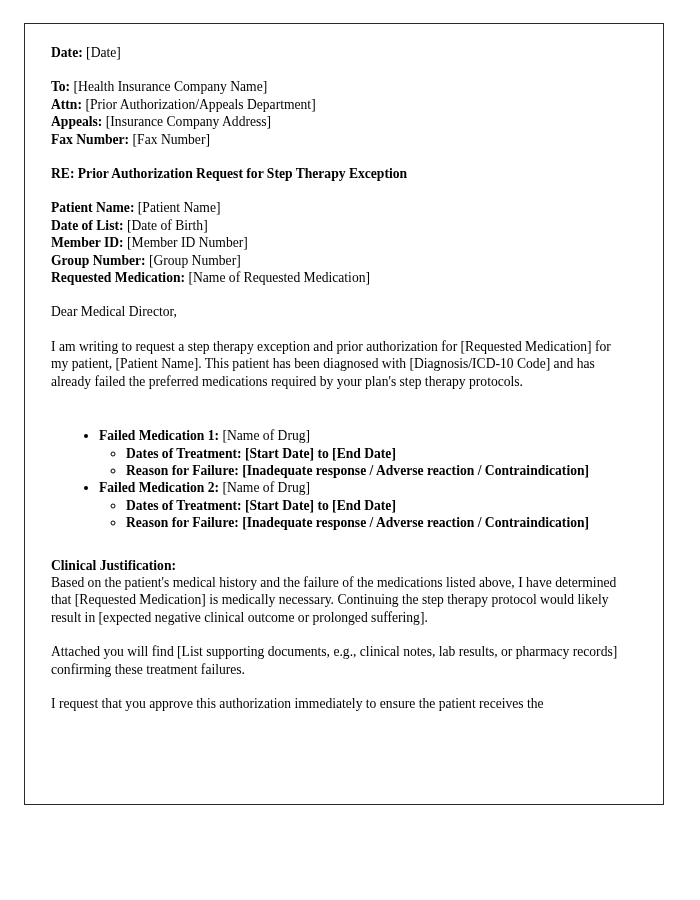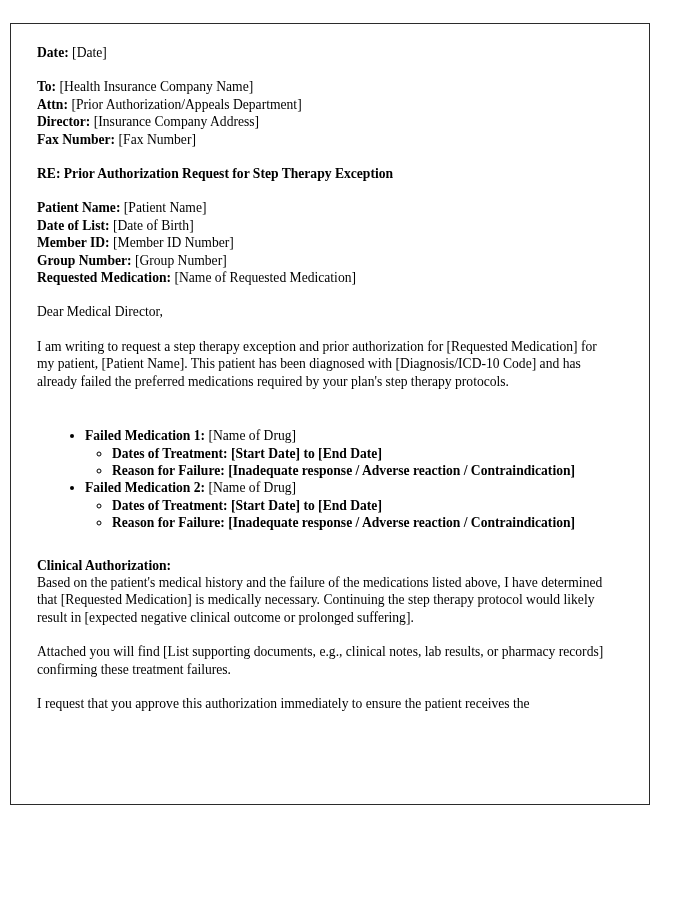--- a/index.html
+++ b/index.html
@@ -11,21 +11,21 @@
   body {
     width: 700px;
     height: 900px;
     overflow: hidden;
     font-family: "Liberation Serif", "DejaVu Serif", serif;
     color: #000000;
   }
 
   #page {
     position: absolute;
-    left: 10px;
+    left: 24px;
     top: 23px;
     width: 640px;
     height: 782px;
     border: 1px solid #2b2b2b;
     box-sizing: border-box;
     background: #ffffff;
     overflow: hidden;
   }
 
   #sheet {
@@ -83,21 +83,21 @@
 
     <div class="line">
       <span class="b">To:</span>
       <span>[Health Insurance Company Name]</span>
     </div>
     <div class="line">
       <span class="b">Attn:</span>
       <span>[Prior Authorization/Appeals Department]</span>
     </div>
     <div class="line">
-      <span class="b">Director:</span>
+      <span class="b">Appeals:</span>
       <span>[Insurance Company Address]</span>
     </div>
     <div class="line">
       <span class="b">Fax Number:</span>
       <span>[Fax Number]</span>
     </div>
 
     <div class="gap-lg"></div>
 
     <div class="line b">RE: Prior Authorization Request for Step Therapy Exception</div>
@@ -152,21 +152,21 @@
         <span>[Name of Drug]</span>
         <ul class="lvl2">
           <li>Dates of Treatment: [Start Date] to [End Date]</li>
           <li>Reason for Failure: [Inadequate response / Adverse reaction / Contraindication]</li>
         </ul>
       </li>
     </ul>
 
     <div class="gap-lg"></div>
 
-    <p class="para b">Clinical Authorization:</p>
+    <p class="para b">Clinical Justification:</p>
     <p class="para">Based on the patient's medical history and the failure of the medications listed above, I have determined that [Requested Medication] is medically necessary. Continuing the step therapy protocol would likely result in [expected negative clinical outcome or prolonged suffering].</p>
 
     <div class="gap-lg"></div>
 
     <p class="para">Attached you will find [List supporting documents, e.g., clinical notes, lab results, or pharmacy records] confirming these treatment failures.</p>
 
     <div class="gap-lg"></div>
 
     <p class="para">I request that you approve this authorization immediately to ensure the patient receives the</p>
 

